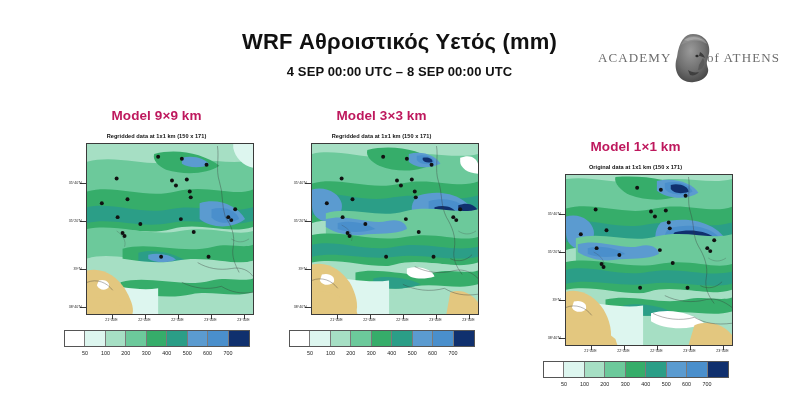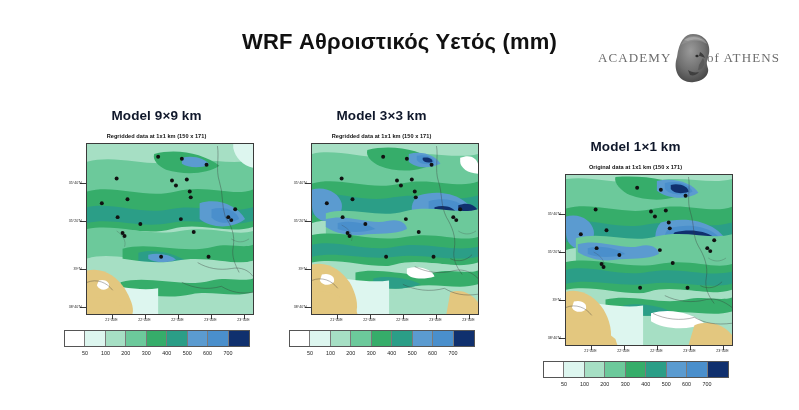--- a/index.html
+++ b/index.html
@@ -27,21 +27,21 @@
   .logo-head{position:absolute;left:74px;top:0;width:46px;height:52px;}
 
   .panels{position:absolute;left:0;top:104px;width:799px;height:306px;}
   .panel{position:absolute;top:0;width:245px;height:306px;}
   .panel.p0{left:34px;}
   .panel.p1{left:259px;}
   .panel.p2{left:513px;margin-top:31px;}
 
   .panel-title{
     width:100%;text-align:center;font-size:13.5px;font-weight:bold;
-    color:#0f172a;margin-top:4px;letter-spacing:.1px;
+    color:#be185d;margin-top:4px;letter-spacing:.1px;
   }
   .panel-sub{
     width:100%;text-align:center;font-size:5.6px;font-weight:bold;
     color:#111;margin-top:10px;letter-spacing:.05px;
   }
   .map-wrap{position:relative;margin:4px auto 0;width:194px;height:178px;}
   .map-frame{
     position:absolute;left:26px;top:0;width:168px;height:172px;
     border:1px solid #3a3a3a;box-sizing:border-box;overflow:hidden;
     background:#ffffff;
@@ -69,20 +69,21 @@
   .cbar-ticks span{
     position:absolute;top:0;font-size:5.4px;color:#222;
     transform:translateX(-50%);white-space:nowrap;
   }
 </style>
 </head>
 <body>
 
 <div class="header">
   <div class="title">WRF Αθροιστικός Υετός (mm)</div>
+  <div class="subtitle">4 SEP 00:00 UTC – 8 SEP 00:00 UTC</div>
 
   <div class="logo">
     <div class="logo-text left">ACADEMY</div>
     <div class="logo-text right">of ATHENS</div>
     <svg class="logo-head" viewBox="0 0 46 52">
       <defs>
         <radialGradient id="hg" cx="45%" cy="35%" r="70%">
           <stop offset="0%" stop-color="#9a9a9a"></stop>
           <stop offset="60%" stop-color="#6f6f6f"></stop>
           <stop offset="100%" stop-color="#454545"></stop>

